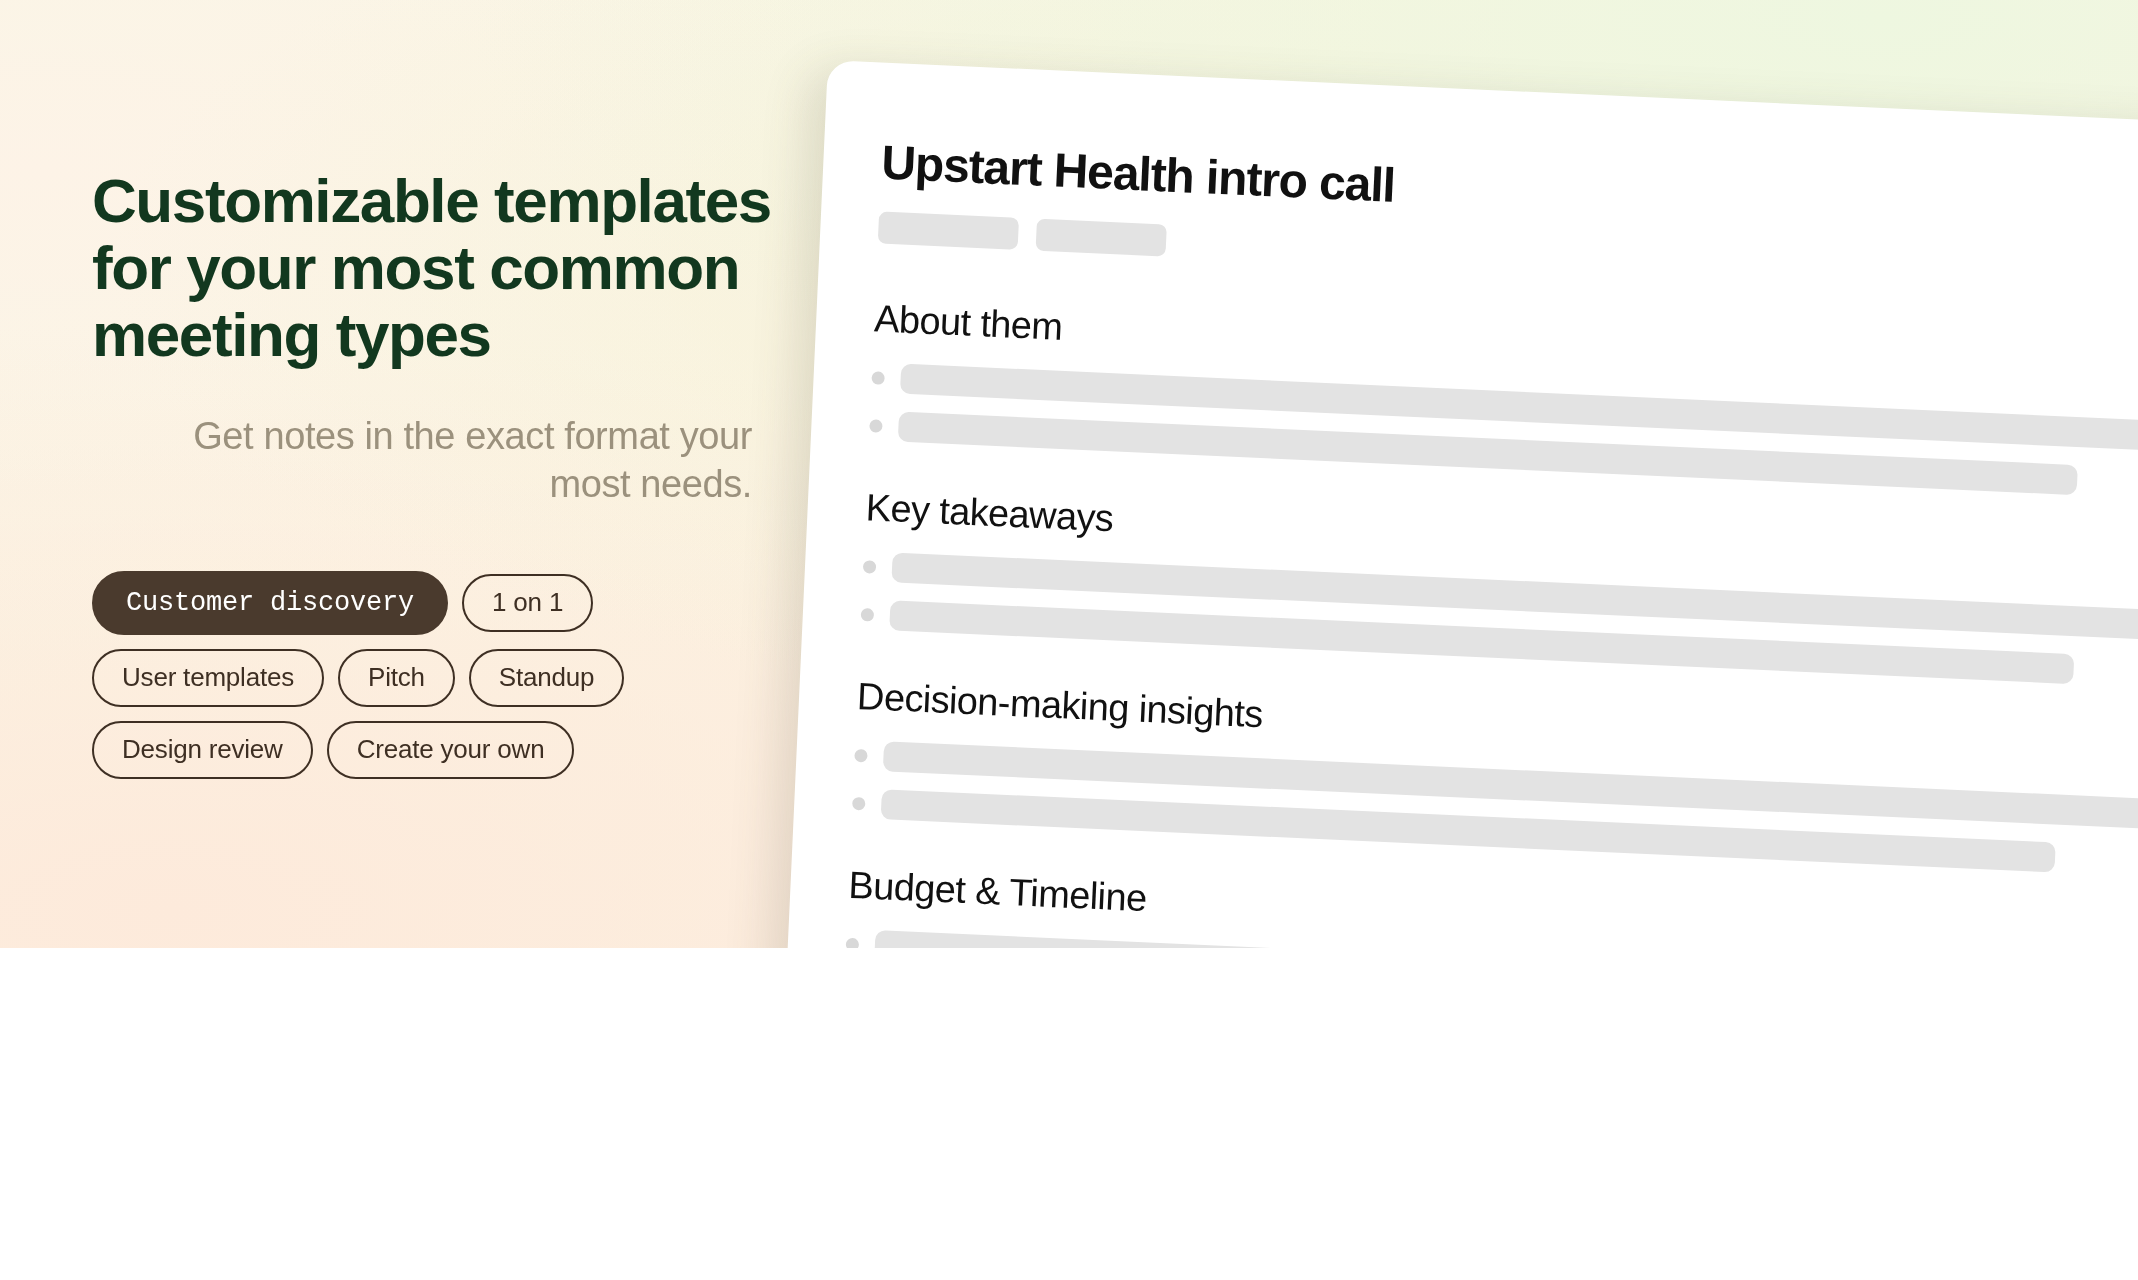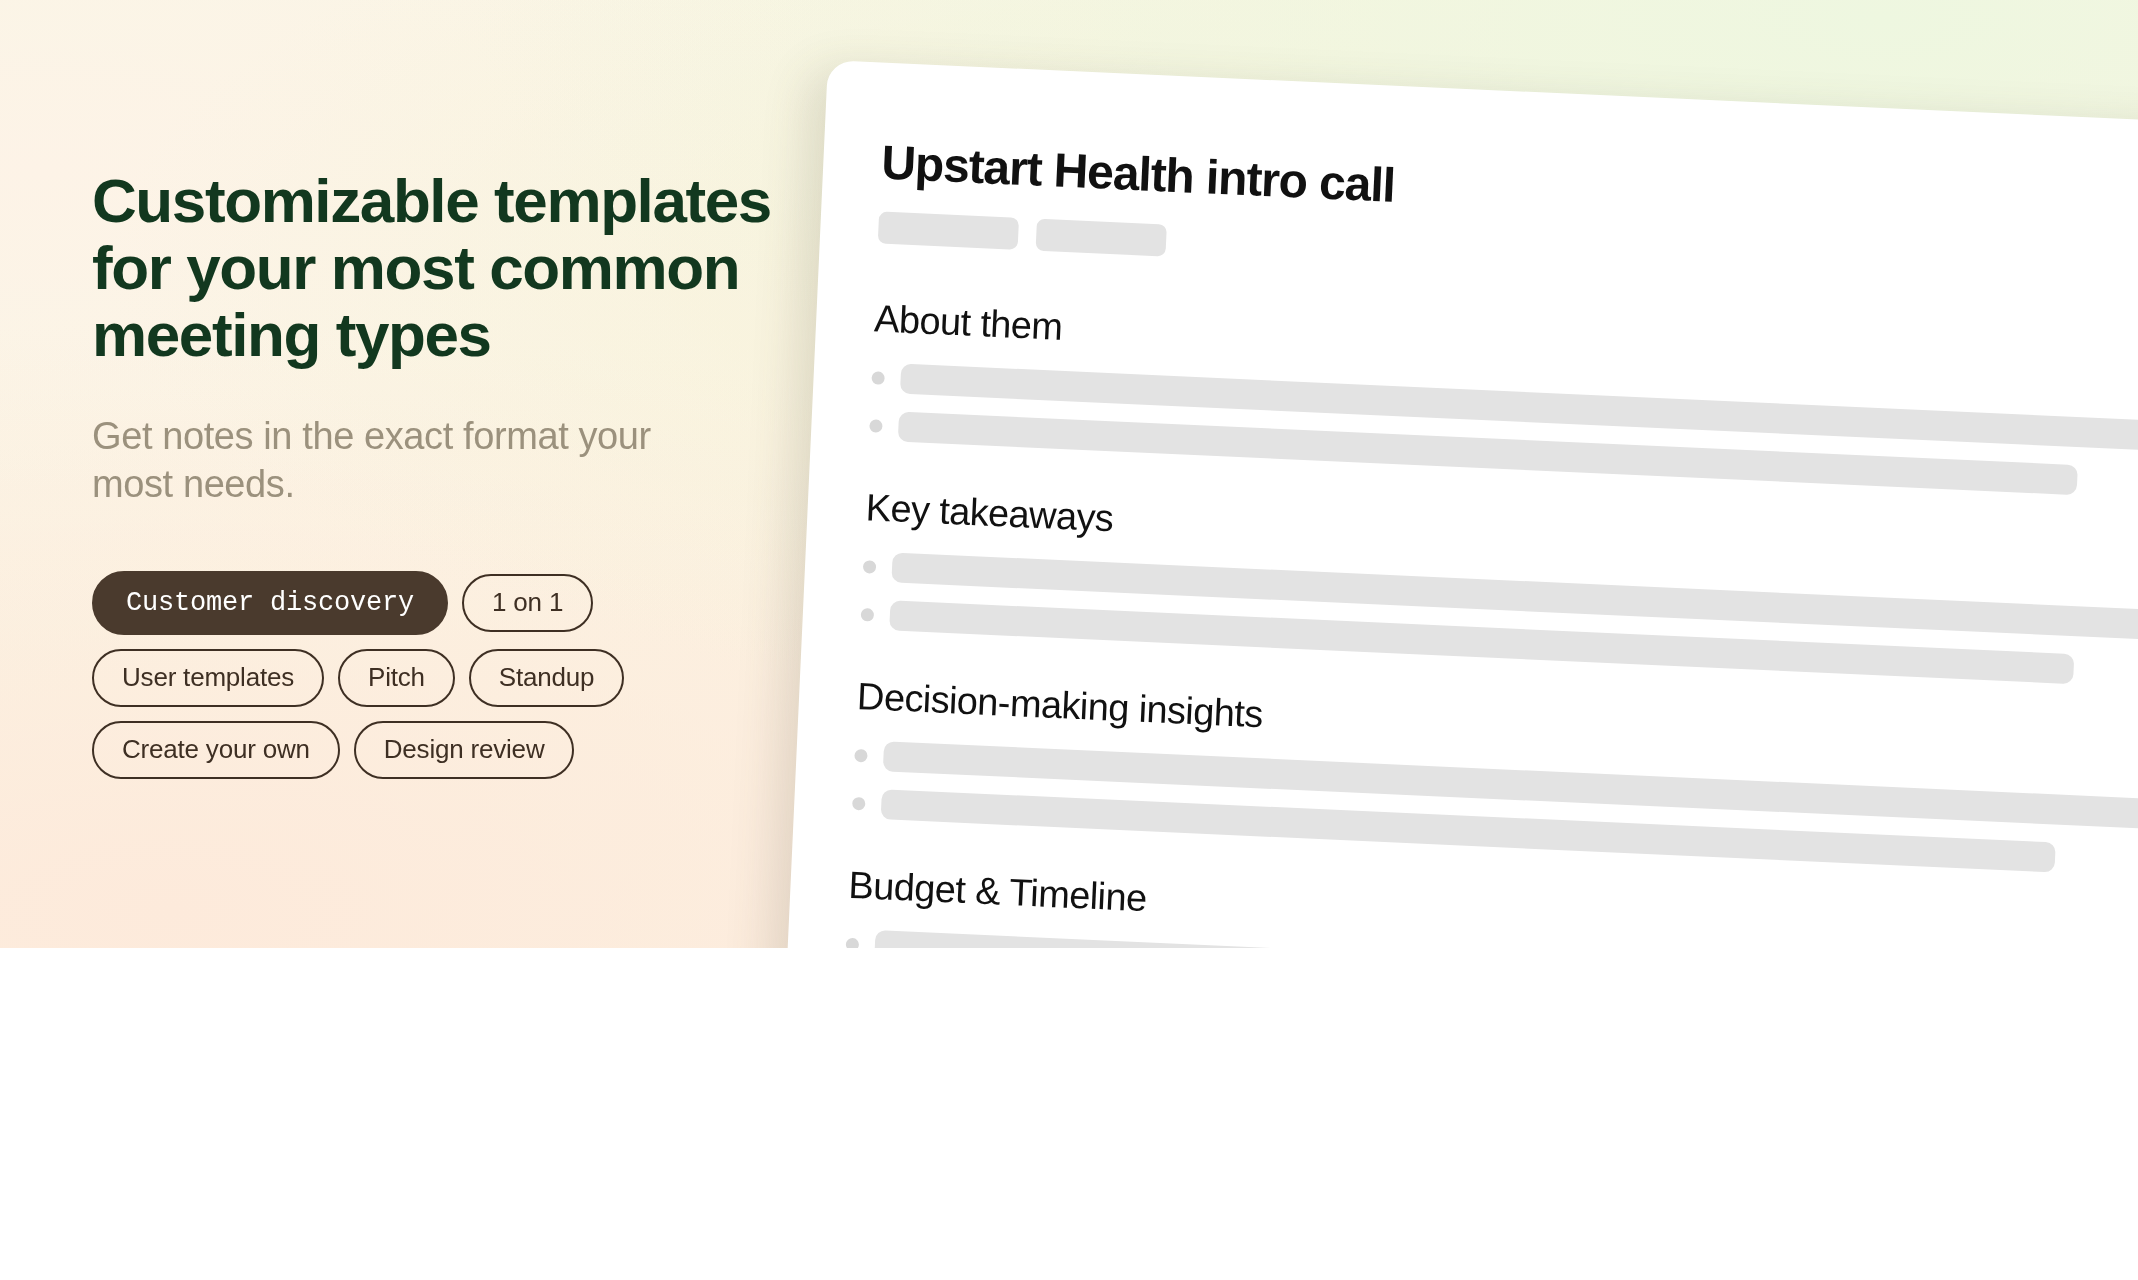--- a/index.html
+++ b/index.html
@@ -41,21 +41,21 @@
 
   .subhead{
     margin-top:44px;
     font-size:38px;
     line-height:1.26;
     font-weight:400;
     letter-spacing:-0.4px;
     color:#9b917d;
     max-width:660px;
   }
-  .subhead .sh-line{ display:block; }
+  .subhead .sh-line{ display:block;text-align:right; }
 
   
   .pill-rows{
     margin-top:62px;
     width:560px;
   }
   .pill-row{
     display:flex;
     align-items:center;
     gap:14px;
@@ -180,22 +180,22 @@
         <button class="pill">1 on 1</button>
       </div>
 
       <div class="pill-row">
         <button class="pill">User templates</button>
         <button class="pill">Pitch</button>
         <button class="pill">Standup</button>
       </div>
 
       <div class="pill-row">
+        <button class="pill">Design review</button>
         <button class="pill">Create your own</button>
-        <button class="pill">Design review</button>
       </div>
 
     </div>
   </div>
 
   <div class="card-wrap">
     <div class="card">
 
       <div class="card-title">Upstart Health intro call</div>
 

